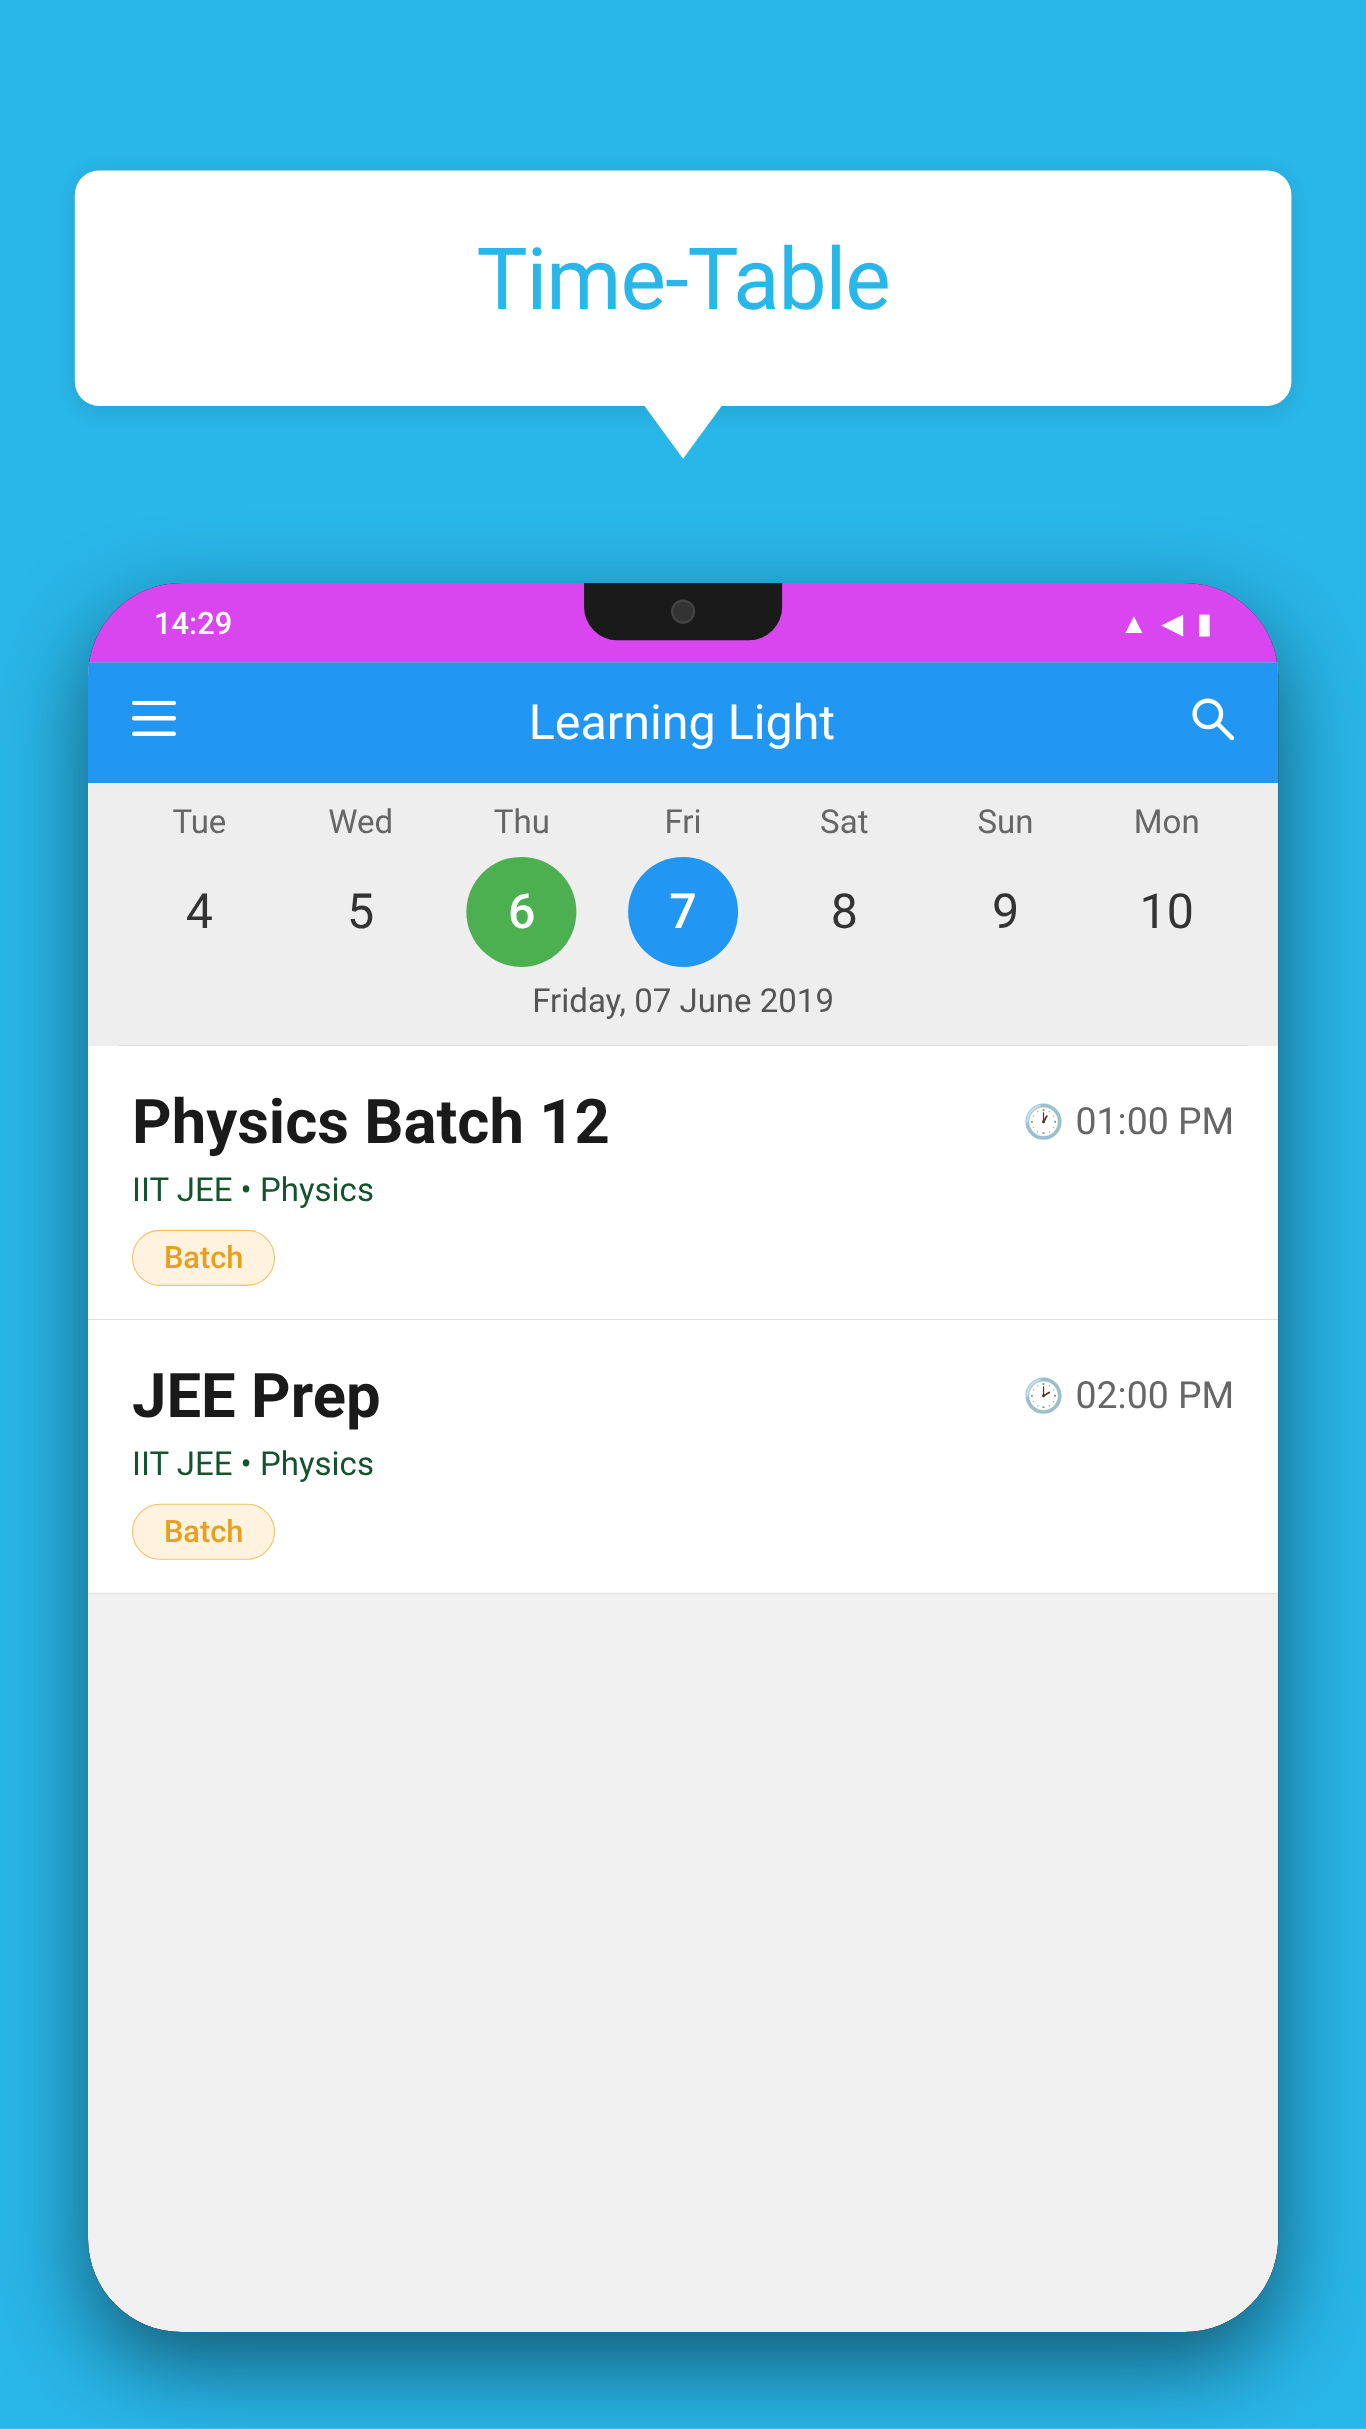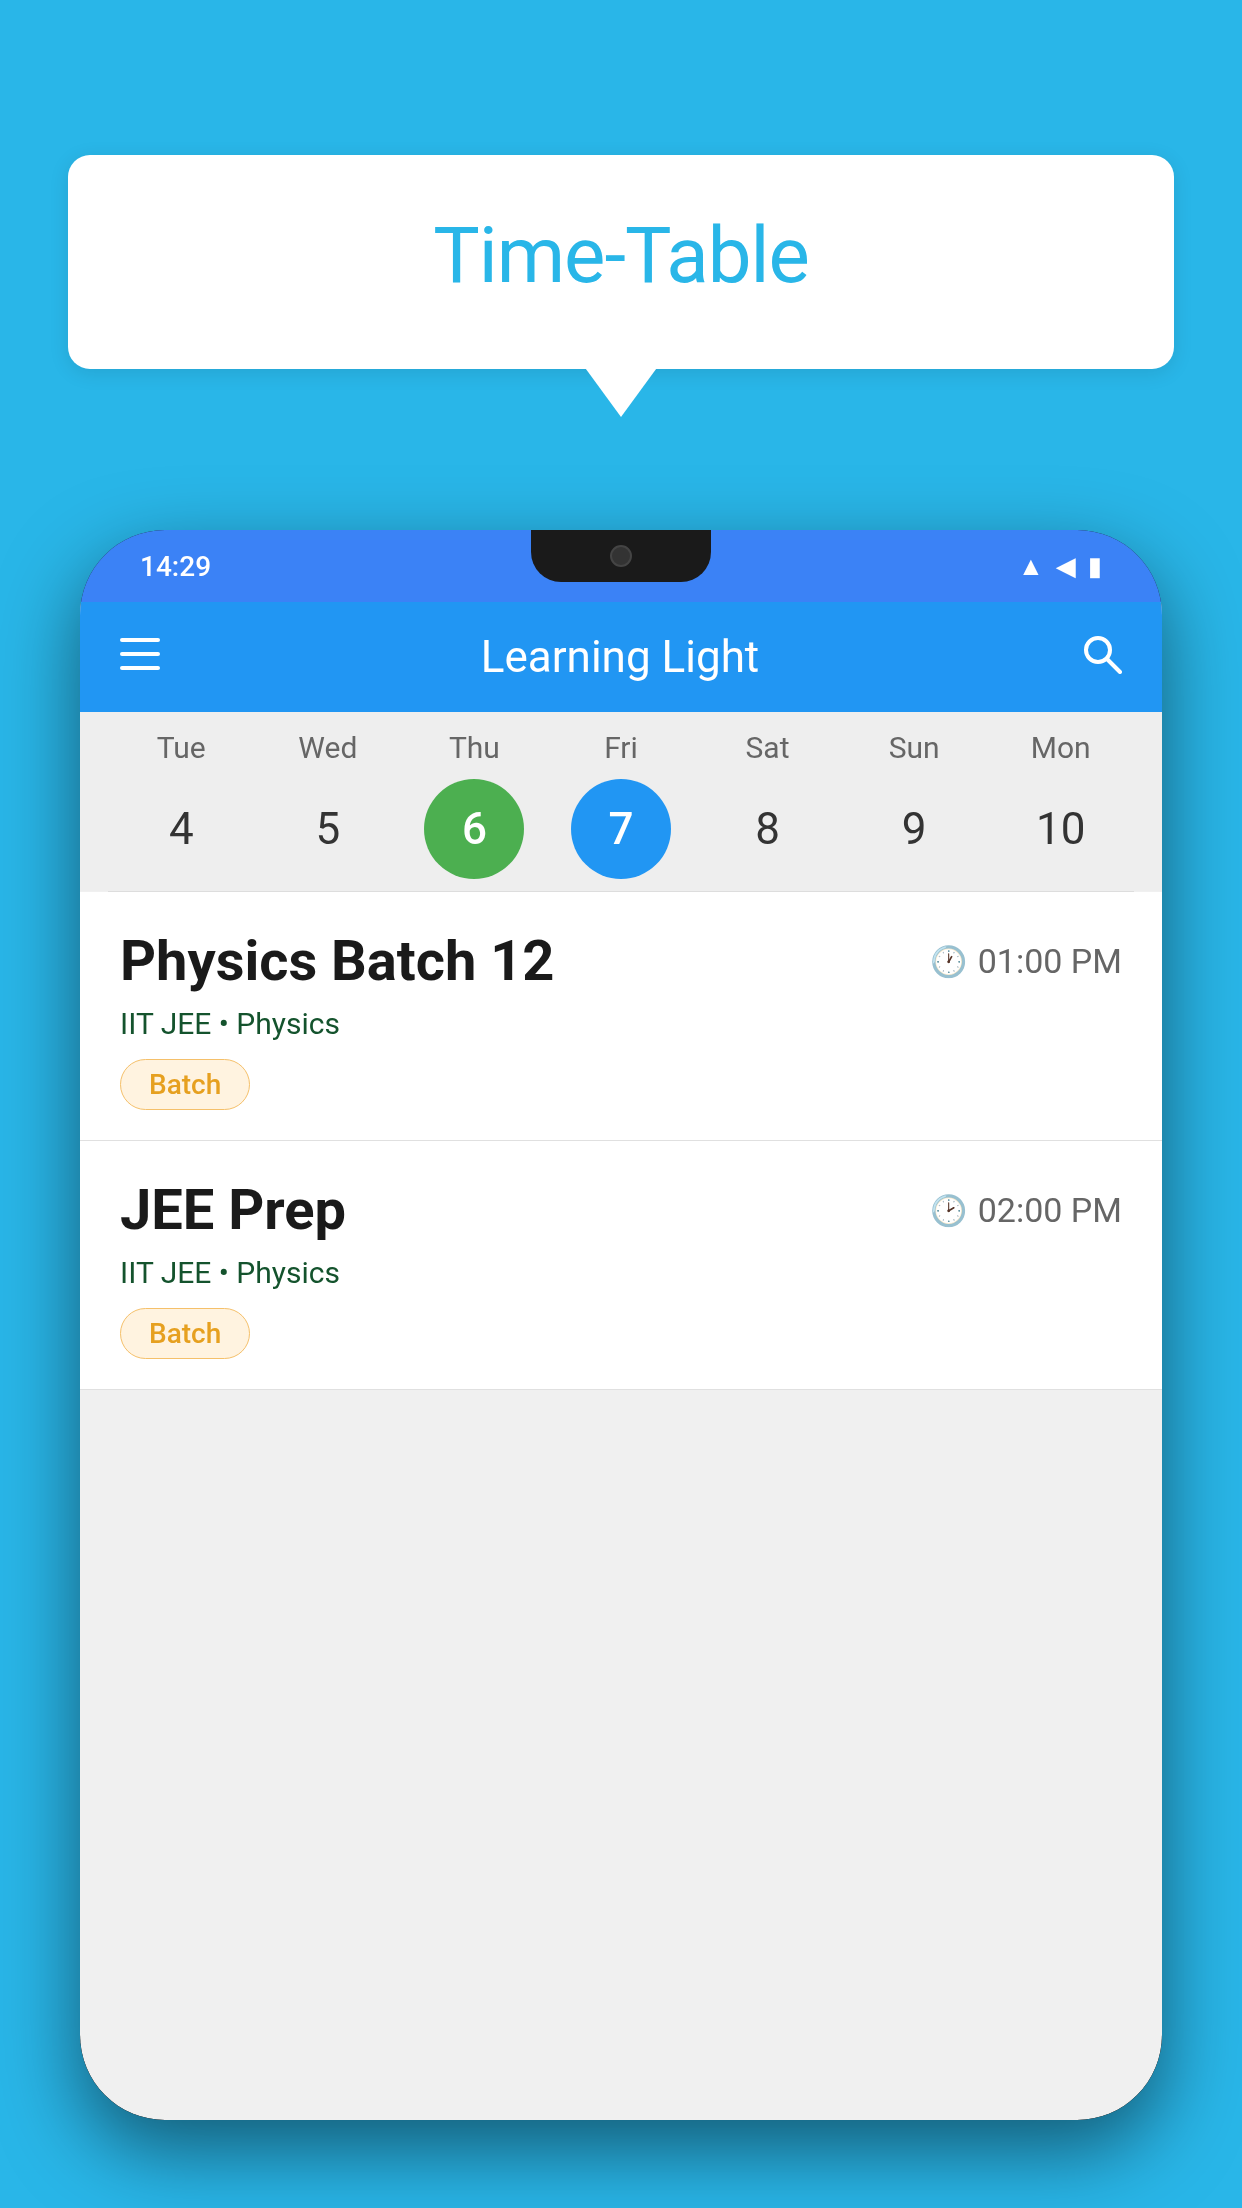--- a/index.html
+++ b/index.html
@@ -73,21 +73,21 @@
       padding: 0;
       width: 100%;
       height: 1590px;
       position: relative;
       box-shadow: 0 30px 80px rgba(0,0,0,0.5);
       overflow: hidden;
     }
 
     
     .phone-top-bar {
-      background: #3b82f6;
+      background: #d946ef;
       height: 72px;
       display: flex;
       align-items: center;
       justify-content: space-between;
       padding: 0 60px;
       border-radius: 85px 85px 0 0;
       position: relative;
       z-index: 10;
     }
 
@@ -351,20 +351,21 @@
         </div>
         <div class="calendar-dates">
           <div class="date-item">4</div>
           <div class="date-item">5</div>
           <div class="date-item today">6</div>
           <div class="date-item selected">7</div>
           <div class="date-item">8</div>
           <div class="date-item">9</div>
           <div class="date-item">10</div>
         </div>
+        <div class="calendar-selected-date">Friday, 07 June 2019</div>
       </div>
 
       <div class="divider"></div>
 
       <div class="schedule-list">
 
         <div class="schedule-item">
           <div class="schedule-item-header">
             <div class="schedule-title">Physics Batch 12</div>
             <div class="schedule-time">

